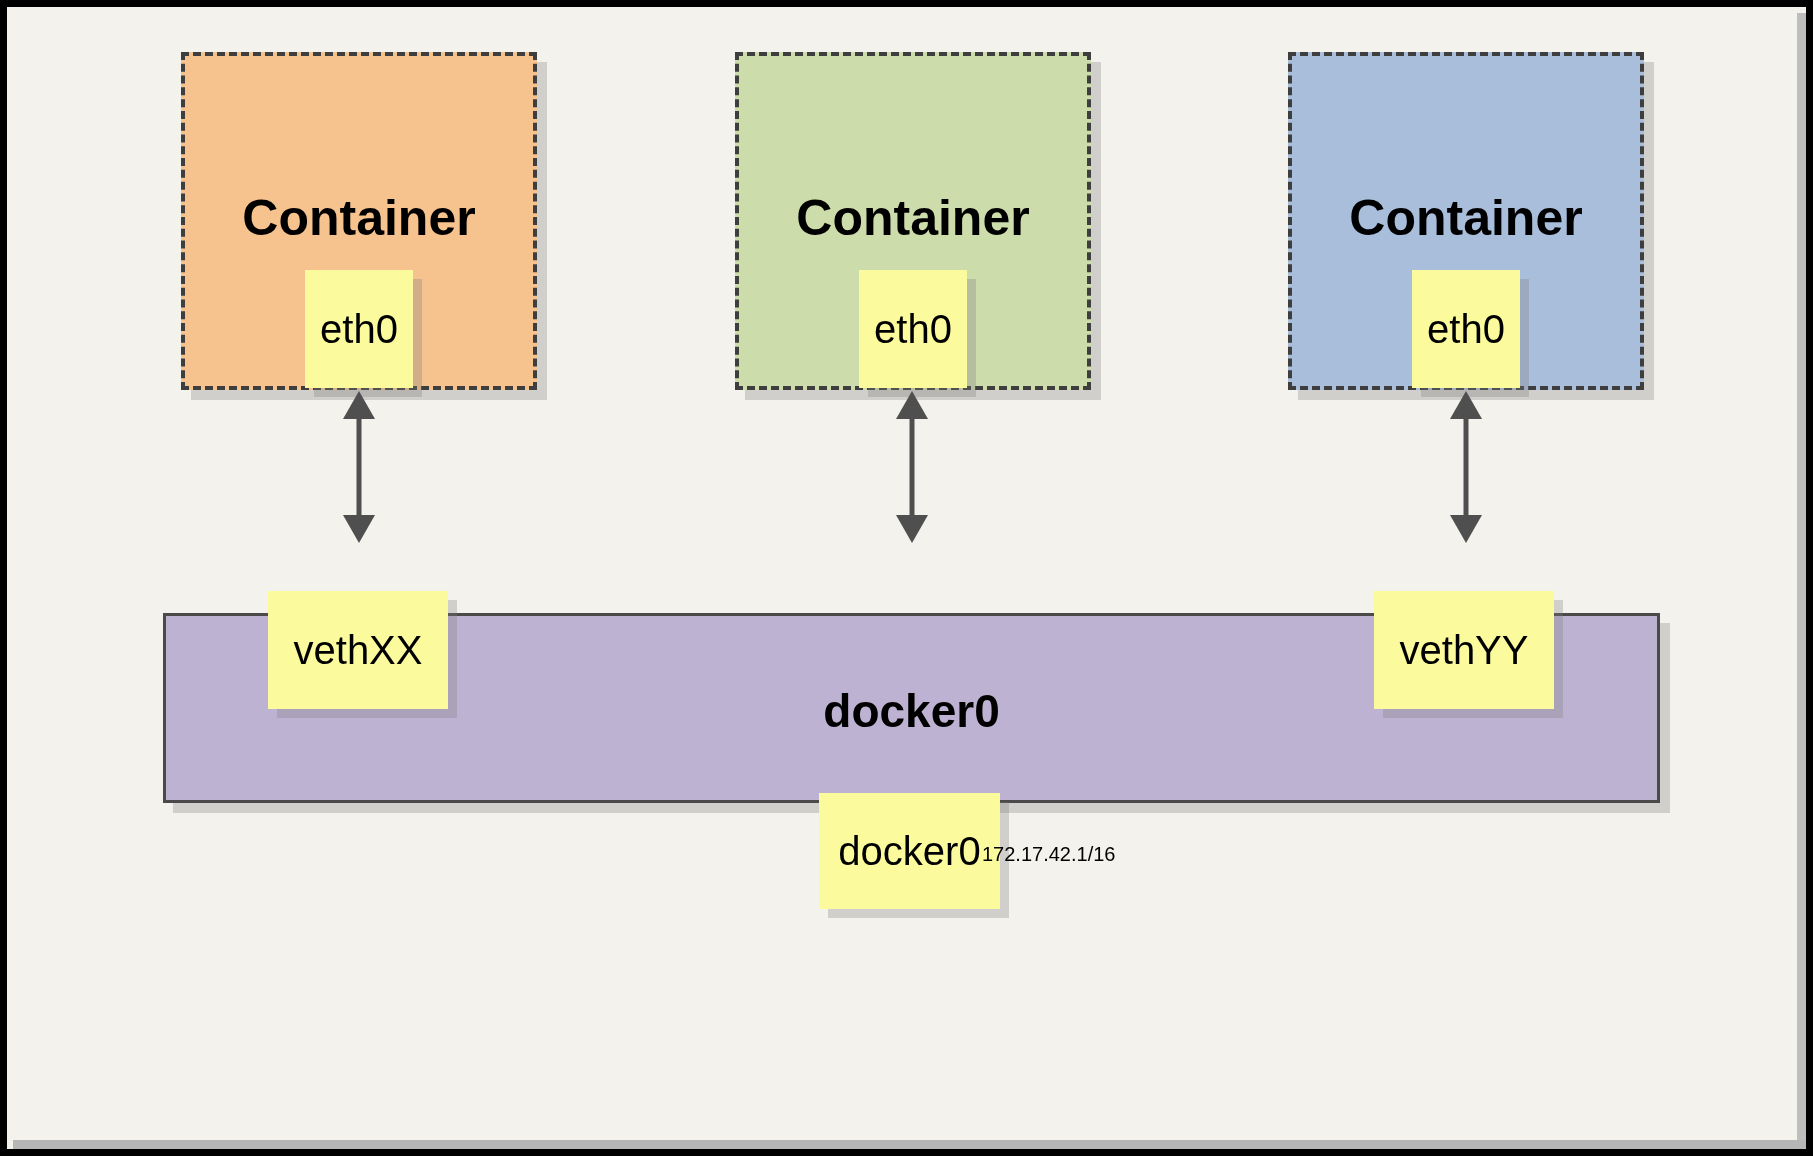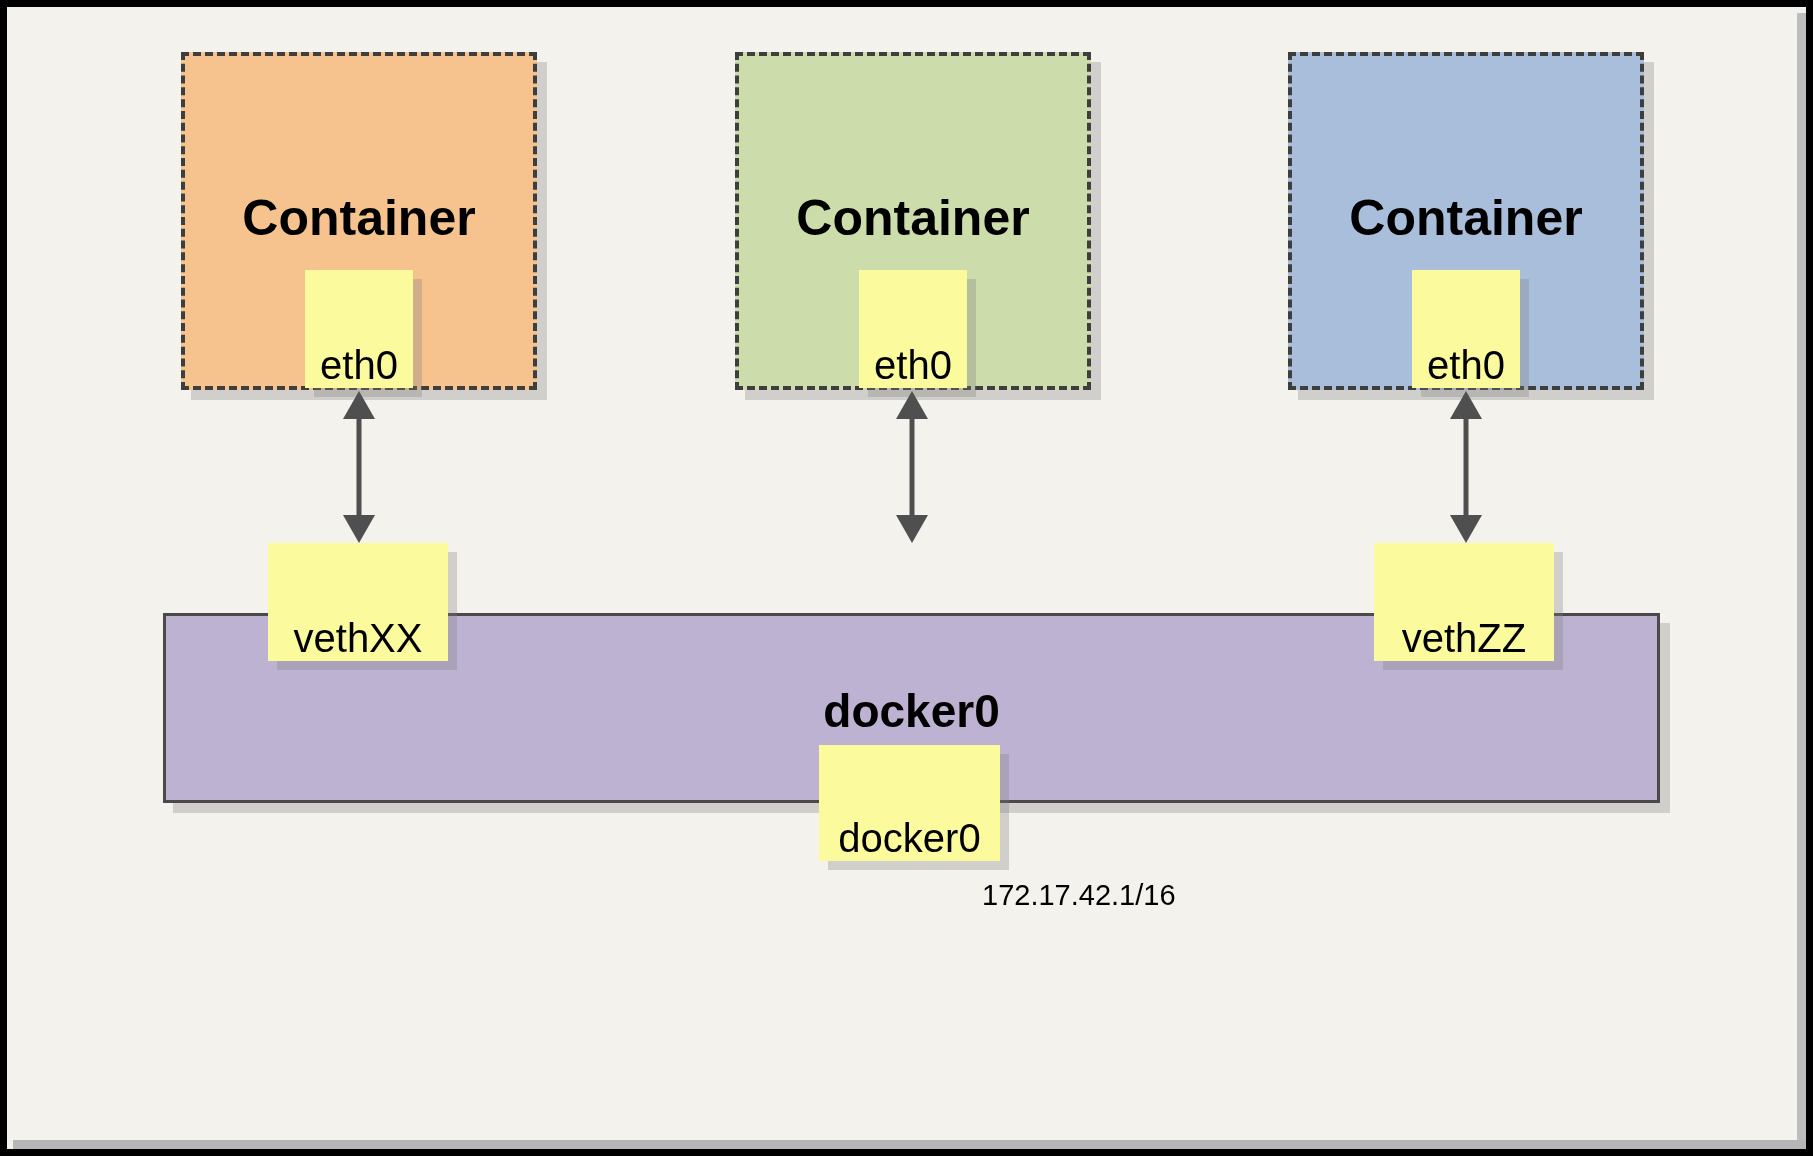--- a/index.html
+++ b/index.html
@@ -26,22 +26,23 @@
   .c1 { left:174px; } .c2 { left:728px; } .c3 { left:1281px; }
 
   .container-label {
     position:absolute; left:0; right:0; top:134px;
     text-align:center; font-size:50px; font-weight:bold; line-height:56px;
   }
 
   .note {
     background:#FBFA9D;
     box-shadow:9px 9px 0 rgba(125,125,125,0.30);
-    display:flex; align-items:flex-end; justify-content:center;
+    display:flex; align-items:center; justify-content:center;
     font-size:40px;
+    margin-top:48px;
   }
   .eth-box {
     position:absolute; left:50%; transform:translateX(-50%); bottom:-2px;
     width:108px; height:118px;
   }
   .veth-box {
     position:absolute; top:536px; width:180px; height:118px; z-index:3;
   }
   .v1 { left:261px; } .v2 { left:814px; } .v3 { left:1367px; }
 
@@ -68,21 +69,21 @@
     box-shadow:10px 10px 0 rgba(125,125,125,0.30);
     z-index:1;
   }
   .bridge-label {
     position:absolute; left:0; right:0; top:68px;
     text-align:center; font-size:46px; font-weight:bold;
   }
   .if-box {
     position:absolute; left:812px; top:738px; width:181px; height:116px; z-index:3;
   }
-  .ip-label { position:absolute; left:975px; top:872px; font-size:29px; z-index:4; }
+  .ip-label { position:absolute; left:975px; top:836px; font-size:20px; z-index:4; }
 
   .host-label {
     position:absolute; left:877px; top:952px; transform:translateX(-50%);
     font-size:94px; line-height:100px; white-space:nowrap;
   }
 </style>
 </head>
 <body>
 
 <div class="frame">
@@ -119,21 +120,21 @@
     </div>
 
   <div class="bridge" style="background: rgb(190, 178, 210);">
     <div class="bridge-label">docker0</div>
   </div>
 
   <div class="note veth-box v1">
     <span>vethXX</span>
   </div>
   <div class="note veth-box v3">
-    <span>vethZZ</span>
+    <span>vethYY</span>
   </div>
 
   <div class="note if-box">
     <span>docker0</span>
   </div>
   <div class="ip-label">172.17.42.1/16</div>
 
 
   <div class="shadow-right"></div>
   <div class="shadow-bottom"></div>

